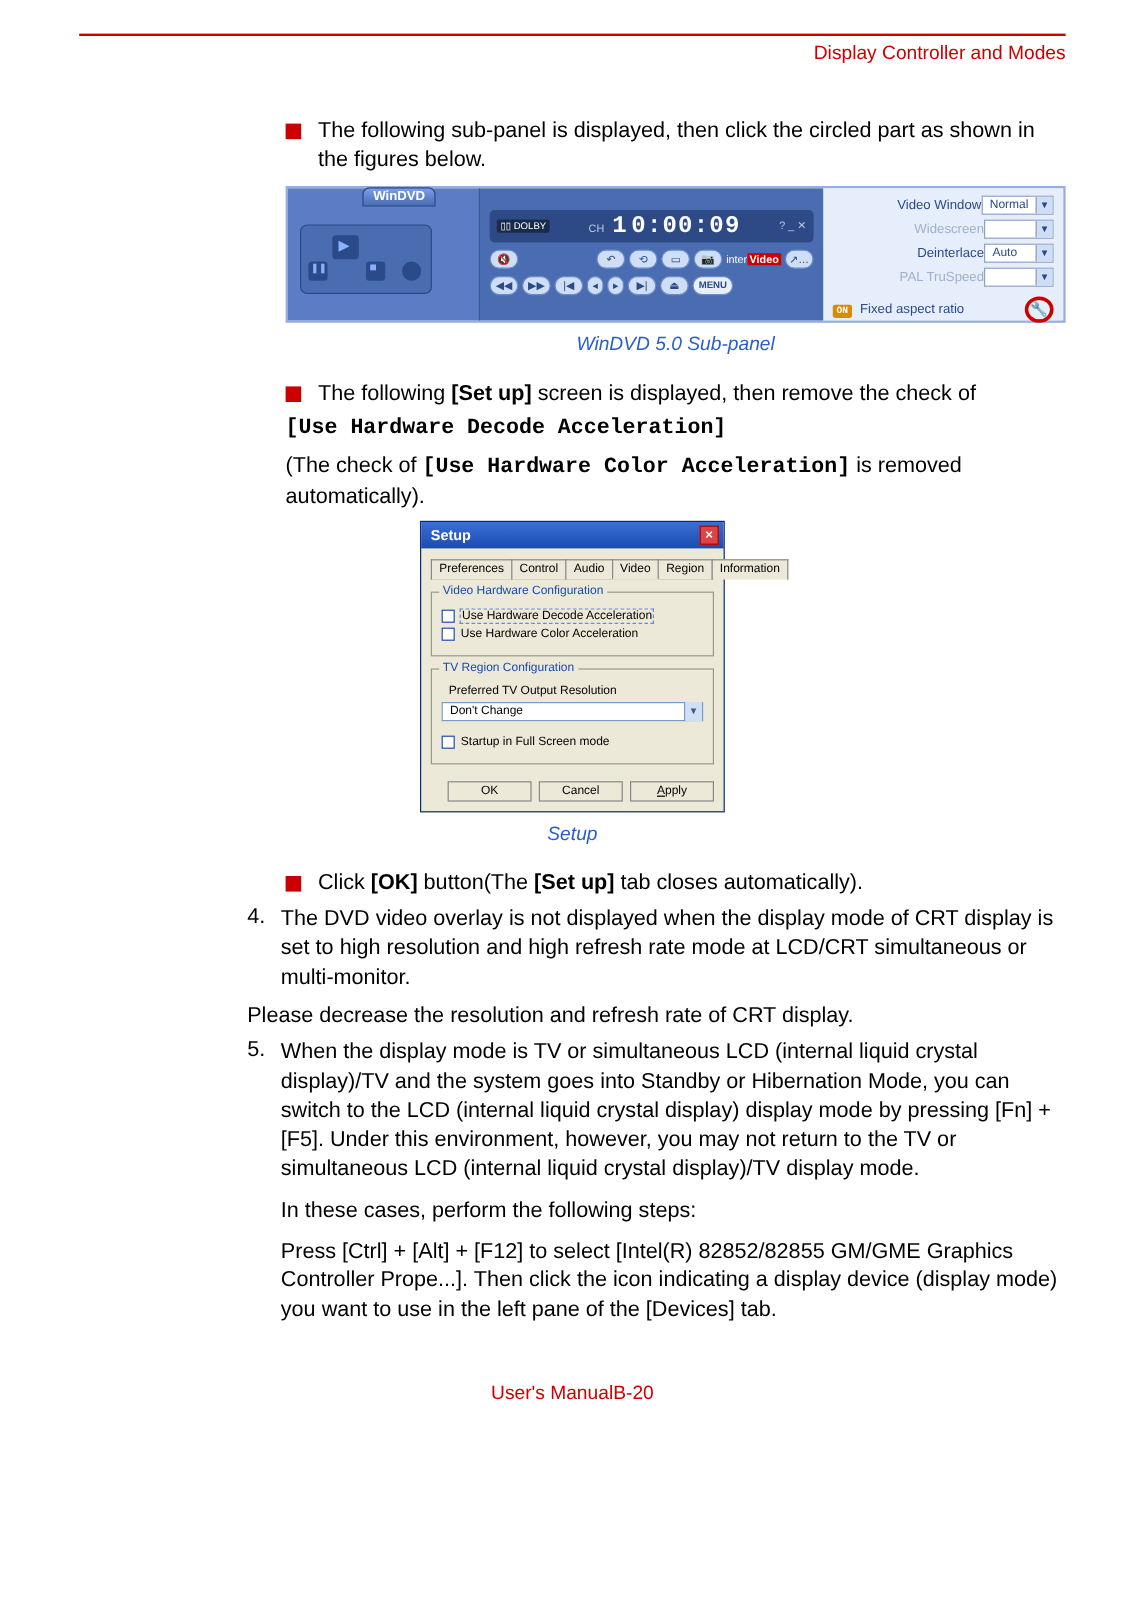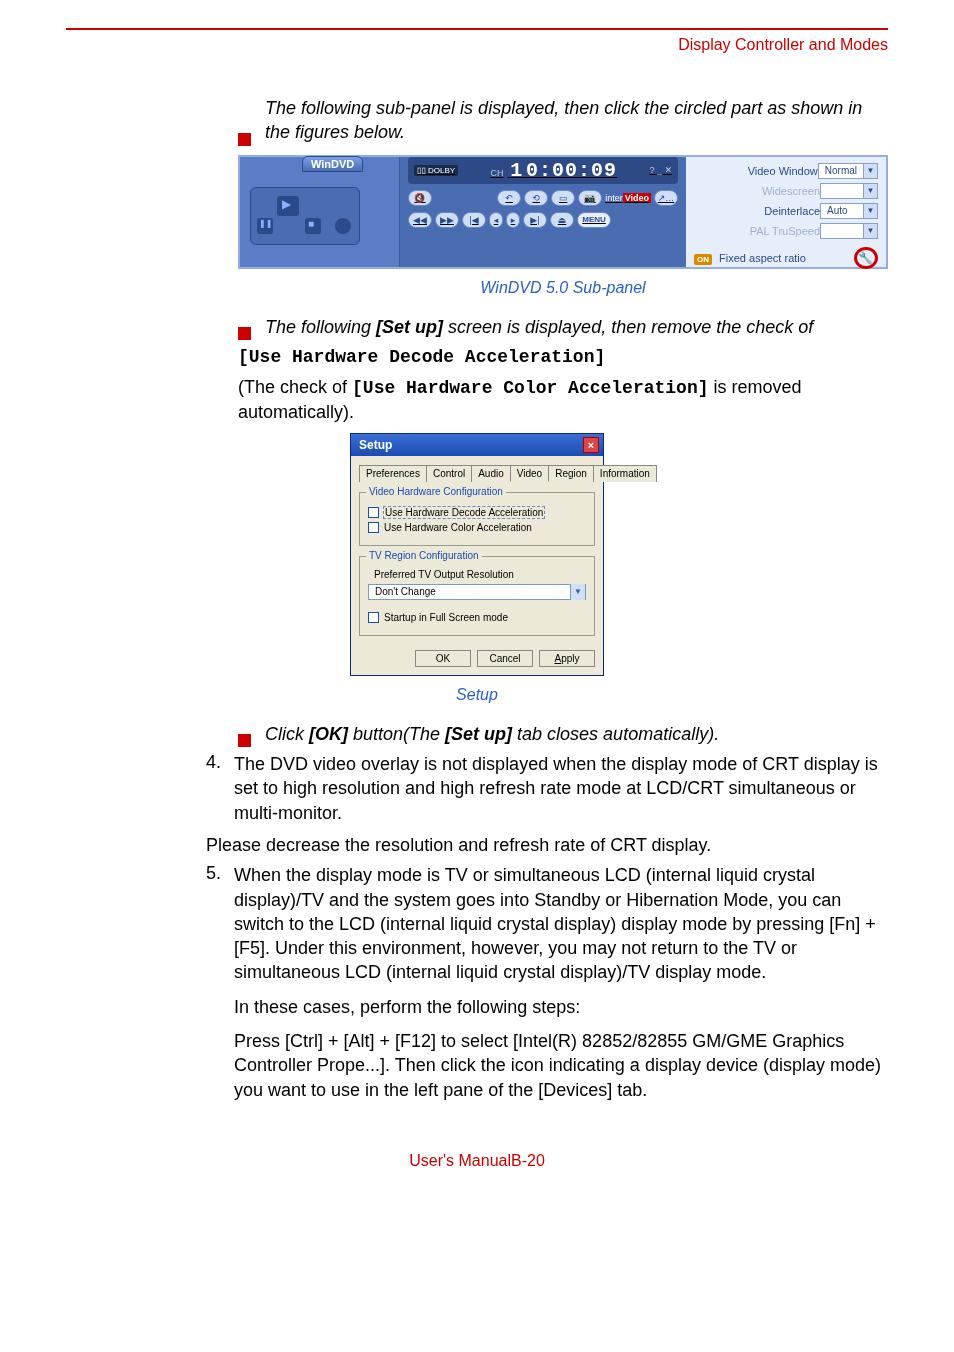--- a/index.html
+++ b/index.html
@@ -30,23 +30,22 @@
       width: 13px;
       height: 13px;
       background: #c00;
       margin-right: 14px;
       vertical-align: baseline;
       position: relative;
       top: 1px;
     }
     .bullet-row {
       display: flex;
-      align-items: flex-end;
+      align-items: flex-start;
       margin-bottom: 6px;
-      font-style: italic;
     }
     .bullet-row .sq-bullet { flex-shrink: 0; margin-top: 6px; }
     .bullet-row .btxt { flex: 1; line-height: 1.35; }
     .caption {
       text-align: center;
       color: #2a5ec9;
       font-style: italic;
       font-size: 16px;
       margin: 10px 0 18px 0;
     }
@@ -95,22 +94,21 @@
     .ctrl-play::after { content:"▶"; color:#8ab0ff; position:absolute; left:5px; top:1px; font-size:12px; }
     .ctrl-pause { position:absolute; left:6px; top:30px; width:16px; height:16px; background:#2a4a8a; border-radius:3px; }
     .ctrl-pause::after{ content:"❚❚"; color:#8ab0ff; font-size:8px; position:absolute; left:2px; top:1px;}
     .ctrl-stop { position:absolute; left:54px; top:30px; width:16px; height:16px; background:#2a4a8a; border-radius:3px;}
     .ctrl-stop::after{ content:"■"; color:#8ab0ff; font-size:10px; position:absolute; left:3px; top:0;}
     .ctrl-power { position:absolute; right:8px; top:30px; width:16px; height:16px; background:#2a4a8a; border-radius:50%;}
     .fig1-mid {
       flex: 1;
       background: #4a6cb0;
       position: relative;
-      padding: 0 8px;
-      text-decoration: underline;
+      padding: 18px 8px;
     }
     .mid-top {
       display: flex; align-items: center; justify-content: space-between;
       background: #2e4a86; border-radius: 4px; padding: 2px 6px; color:#fff;
     }
     .dolby { font-size:8px; background:#1a2a4a; padding:1px 3px; border-radius:2px;}
     .timecode { font-family:"Courier New",monospace; font-weight:bold; font-size:20px; letter-spacing:1px;}
     .chnum { font-size:9px; margin-right:4px; color:#bcd;}
     .pill-row { display:flex; gap:3px; margin-top:6px; flex-wrap:wrap; align-items:center;}
     .pill { background:#cfdef4; border:1px solid #6a8acf; border-radius:10px; height:16px; min-width:24px; font-size:9px; display:flex; align-items:center; justify-content:center; color:#2a4a8a;}
@@ -126,21 +124,21 @@
       display:flex; flex-direction:column; gap:4px;
     }
     .opt-row { display:flex; align-items:center; justify-content:flex-end;}
     .opt-row .lbl { color:#2a4a8a; }
     .opt-row.disabled .lbl { color:#a0b0cc; }
     .opt-drop { display:flex; align-items:center; border:1px solid #8aa0cc; background:#fff; height:16px;}
     .opt-drop .val { padding:0 6px; font-size:10px; color:#2a4a8a; min-width:42px;}
     .opt-drop .arr { width:14px; height:14px; background:#cfdef4; border-left:1px solid #8aa0cc; display:flex; align-items:center; justify-content:center; font-size:8px; color:#2a4a8a;}
     .opt-drop.disabled .val { color:#a0b0cc; }
     .aspect-row { display:flex; align-items:center; justify-content:space-between; margin-top:4px;}
-    .on-badge { background:#d88a00; color:#fff; font-size:8px; padding:1px 3px; border-radius:2px; font-weight:bold; margin-right:4px;}
+    .on-badge { background:#d88a00; color:#fff; font-size:8px; padding:1px 3px; border-radius:2px; font-weight:bold; margin-right:4px;font-family:Liberation Mono, monospace;}
     .red-circle { border:3px solid #c00; border-radius:50%; width:24px; height:22px; display:flex; align-items:center; justify-content:center;}
     .wrench { font-size:12px; color:#d88a00;}
 
     
     .fig2 {
       width: 254px;
       margin: 8px auto 4px auto;
       border: 1px solid #0a2a7a;
       font-size: 10px;
       background: #ece9d8;
@@ -160,21 +158,21 @@
     .tab.active { background:#ece9d8; border-bottom:1px solid #ece9d8; z-index:1;}
     .groupbox { border:1px solid #9a9a8a; margin-top:10px; padding:10px 8px 8px 8px; position:relative;}
     .groupbox .legend { position:absolute; top:-7px; left:6px; background:#ece9d8; padding:0 3px; color:#1a4bb0; font-size:10px;}
     .chk { display:flex; align-items:center; gap:5px; margin:4px 0; font-size:10px; color:#000;}
     .chk .box { width:11px; height:11px; border:1px solid #1a4bb0; background:#fff;}
     .chk.hl .chklabel { outline:1px dashed #6a8acf; padding:0 1px;}
     .ddrop { border:1px solid #7a9ac7; background:#fff; height:16px; display:flex; align-items:center; justify-content:space-between; margin-top:4px;}
     .ddrop .dval { padding:0 6px; font-size:10px;}
     .ddrop .darr { width:15px; height:16px; background:#cfe0f4; border-left:1px solid #7a9ac7; display:flex; align-items:center; justify-content:center; color:#3a5a9a; font-size:8px;}
     .btnrow { display:flex; justify-content:flex-end; gap:6px; margin-top:14px;}
-    .btn { border:1px solid #888; background:#ece9d8; padding:2px 0; width:56px; text-align:center; font-size:10px;}
+    .btn { border:1px solid #888; background:#ece9d8; padding:2px 0; width:70px; text-align:center; font-size:10px;}
 
     .para { line-height:1.35; margin-bottom:6px; }
     .numlist { display:flex; align-items:flex-start; margin-top:6px; }
     .numlist .num { width:28px; flex-shrink:0; }
     .numlist .ntxt { flex:1; line-height:1.35; }
     .indent { padding-left:28px; line-height:1.35; margin-top:10px; }
     .content-outer { padding-left:140px; }
     .footer {
       display:flex; justify-content:center;
       color:#c00; font-size:16px;

